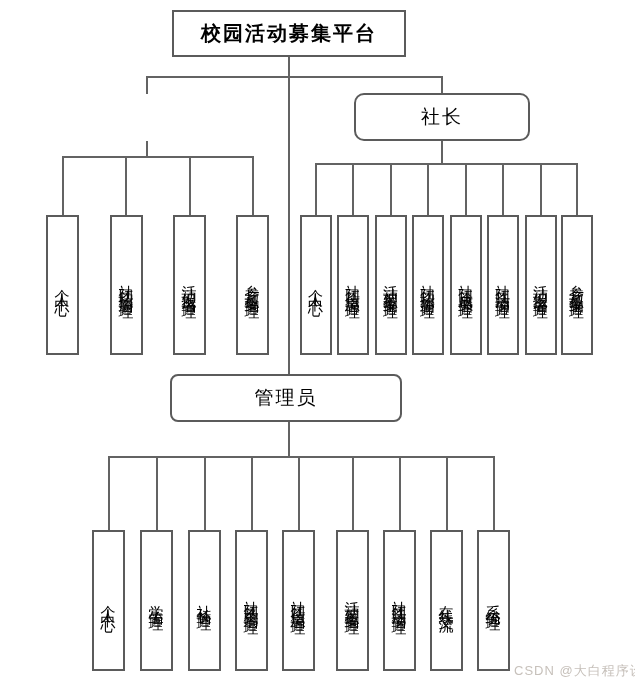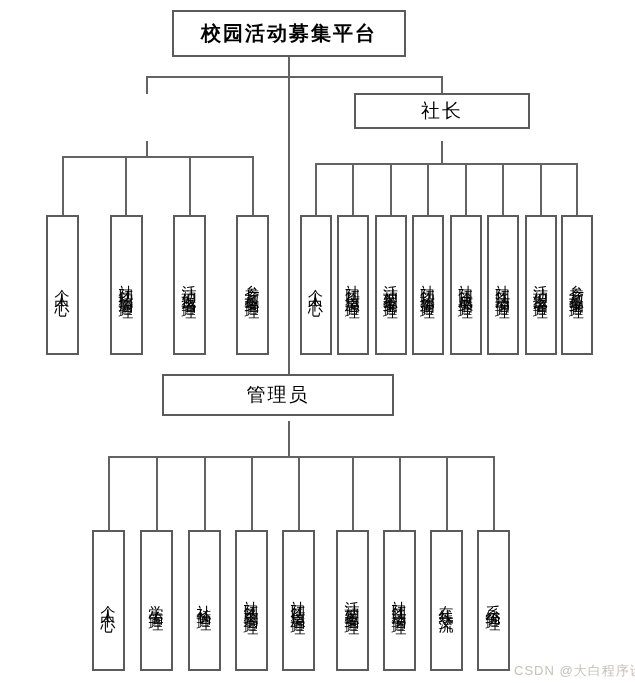--- a/index.html
+++ b/index.html
@@ -32,22 +32,22 @@
   .hbox {
     font-size: 19px;
     letter-spacing: 2px;
     font-weight: 500;
   }
   .root-box {
     left: 172px; top: 10px; width: 234px; height: 47px;
     font-weight: 700; font-size: 20px;
   }
   .student-box   { left: 82px;  top: 93px;  width: 131px; height: 48px; }
-  .president-box { left: 354px; top: 93px;  width: 176px; height: 36px; }
-  .admin-box     { left: 162px; top: 374px; width: 232px; height: 42px; }
+  .president-box { left: 354px; top: 93px;  width: 176px; height: 48px; border-radius: 10px; }
+  .admin-box     { left: 170px; top: 374px; width: 232px; height: 48px; border-radius: 8px; }
   .vbox {
     border-width: 2px;
   }
   .row2 { top: 215px; height: 140px; width: 33px; }
   .row3 { top: 530px; height: 141px; width: 33px; }
   .vtext {
     writing-mode: vertical-rl;
     text-orientation: upright;
     font-size: 15px;
     line-height: 1;

